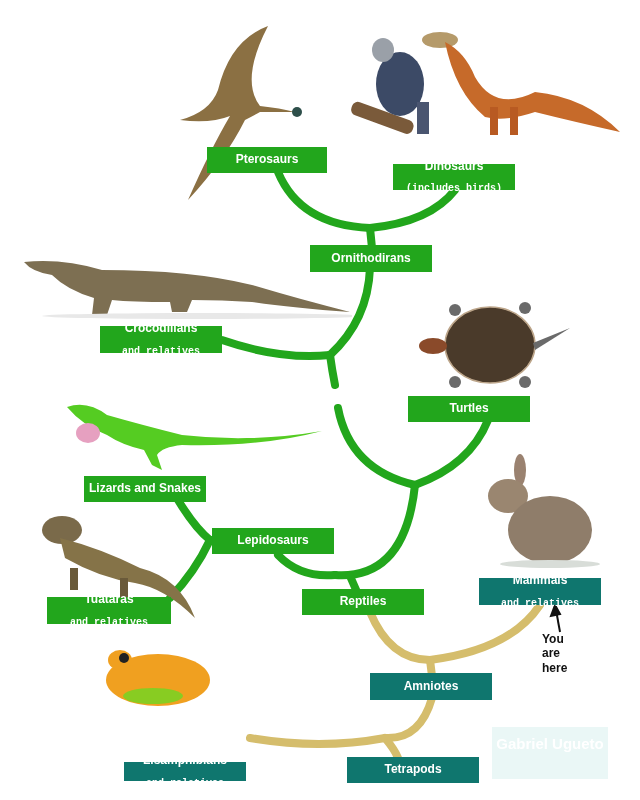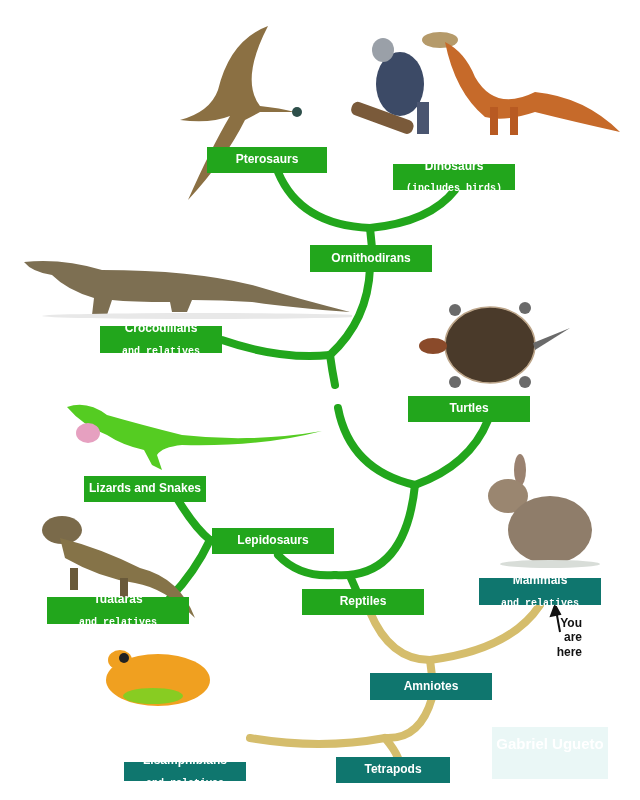--- a/index.html
+++ b/index.html
@@ -13,22 +13,22 @@
   .node {
     position: absolute; color: #ffffff; text-align: center;
     display: flex; flex-direction: column; justify-content: center; align-items: center;
     box-sizing: border-box; font-weight: bold; line-height: 1.1;
   }
   .node.green { background: #22a61c; }
   .node.tan { background: #0f766e; }
   .node .main { font-size: 12px; }
   .node .sub { font-size: 10px; margin-top: 10px; font-family: Liberation Mono, monospace; }
   .you-here {
-    position: absolute; left: 542px; top: 616px; width: 40px;
-    text-align: right; font-weight: bold; font-size: 12px; line-height: 1.2; color: #111;
+    position: absolute; left: 542px; top: 632px; width: 40px;
+    text-align: left; font-weight: bold; font-size: 12px; line-height: 1.2; color: #111;
   }
   .watermark {
     position: absolute; left: 492px; top: 727px; width: 116px; height: 52px;
     background: #eaf7f6; color: #ffffff; font-weight: bold; font-size: 15px;
     display: flex; align-items: flex-start; justify-content: center; padding-top: 8px; box-sizing: border-box;
   }
   .animal { position: absolute; }
 </style>
 </head>
 <body>
@@ -140,39 +140,39 @@
   </div>
   <div class="node green" style="left:408px;top:396px;width:122px;height:26px">
     <span class="main">Turtles</span>
   </div>
   <div class="node green" style="left:212px;top:528px;width:122px;height:26px">
     <span class="main">Lepidosaurs</span>
   </div>
   <div class="node green" style="left:84px;top:476px;width:122px;height:26px">
     <span class="main">Lizards and Snakes</span>
   </div>
-  <div class="node green" style="left:47px;top:597px;width:142px;height:27px">
+  <div class="node green" style="left:47px;top:597px;width:124px;height:27px">
     <span class="main">Tuataras</span>
     <span class="sub">and relatives</span>
   </div>
   <div class="node green" style="left:302px;top:589px;width:122px;height:26px">
     <span class="main">Reptiles</span>
   </div>
   <div class="node tan" style="left:479px;top:578px;width:122px;height:27px">
     <span class="main">Mammals</span>
     <span class="sub">and relatives</span>
   </div>
   <div class="node tan" style="left:370px;top:673px;width:122px;height:27px">
     <span class="main">Amniotes</span>
   </div>
   <div class="node tan" style="left:124px;top:762px;width:122px;height:19px">
     <span class="main">Lisamphibians</span>
     <span class="sub">and relatives</span>
   </div>
-  <div class="node tan" style="left:336px;top:757px;width:114px;height:26px">
+  <div class="node tan" style="left:347px;top:757px;width:132px;height:26px">
     <span class="main">Tetrapods</span>
   </div>
 
   <div class="you-here">
     <div>You</div>
     <div>are</div>
     <div>here</div>
   </div>
 
   <div class="watermark">

